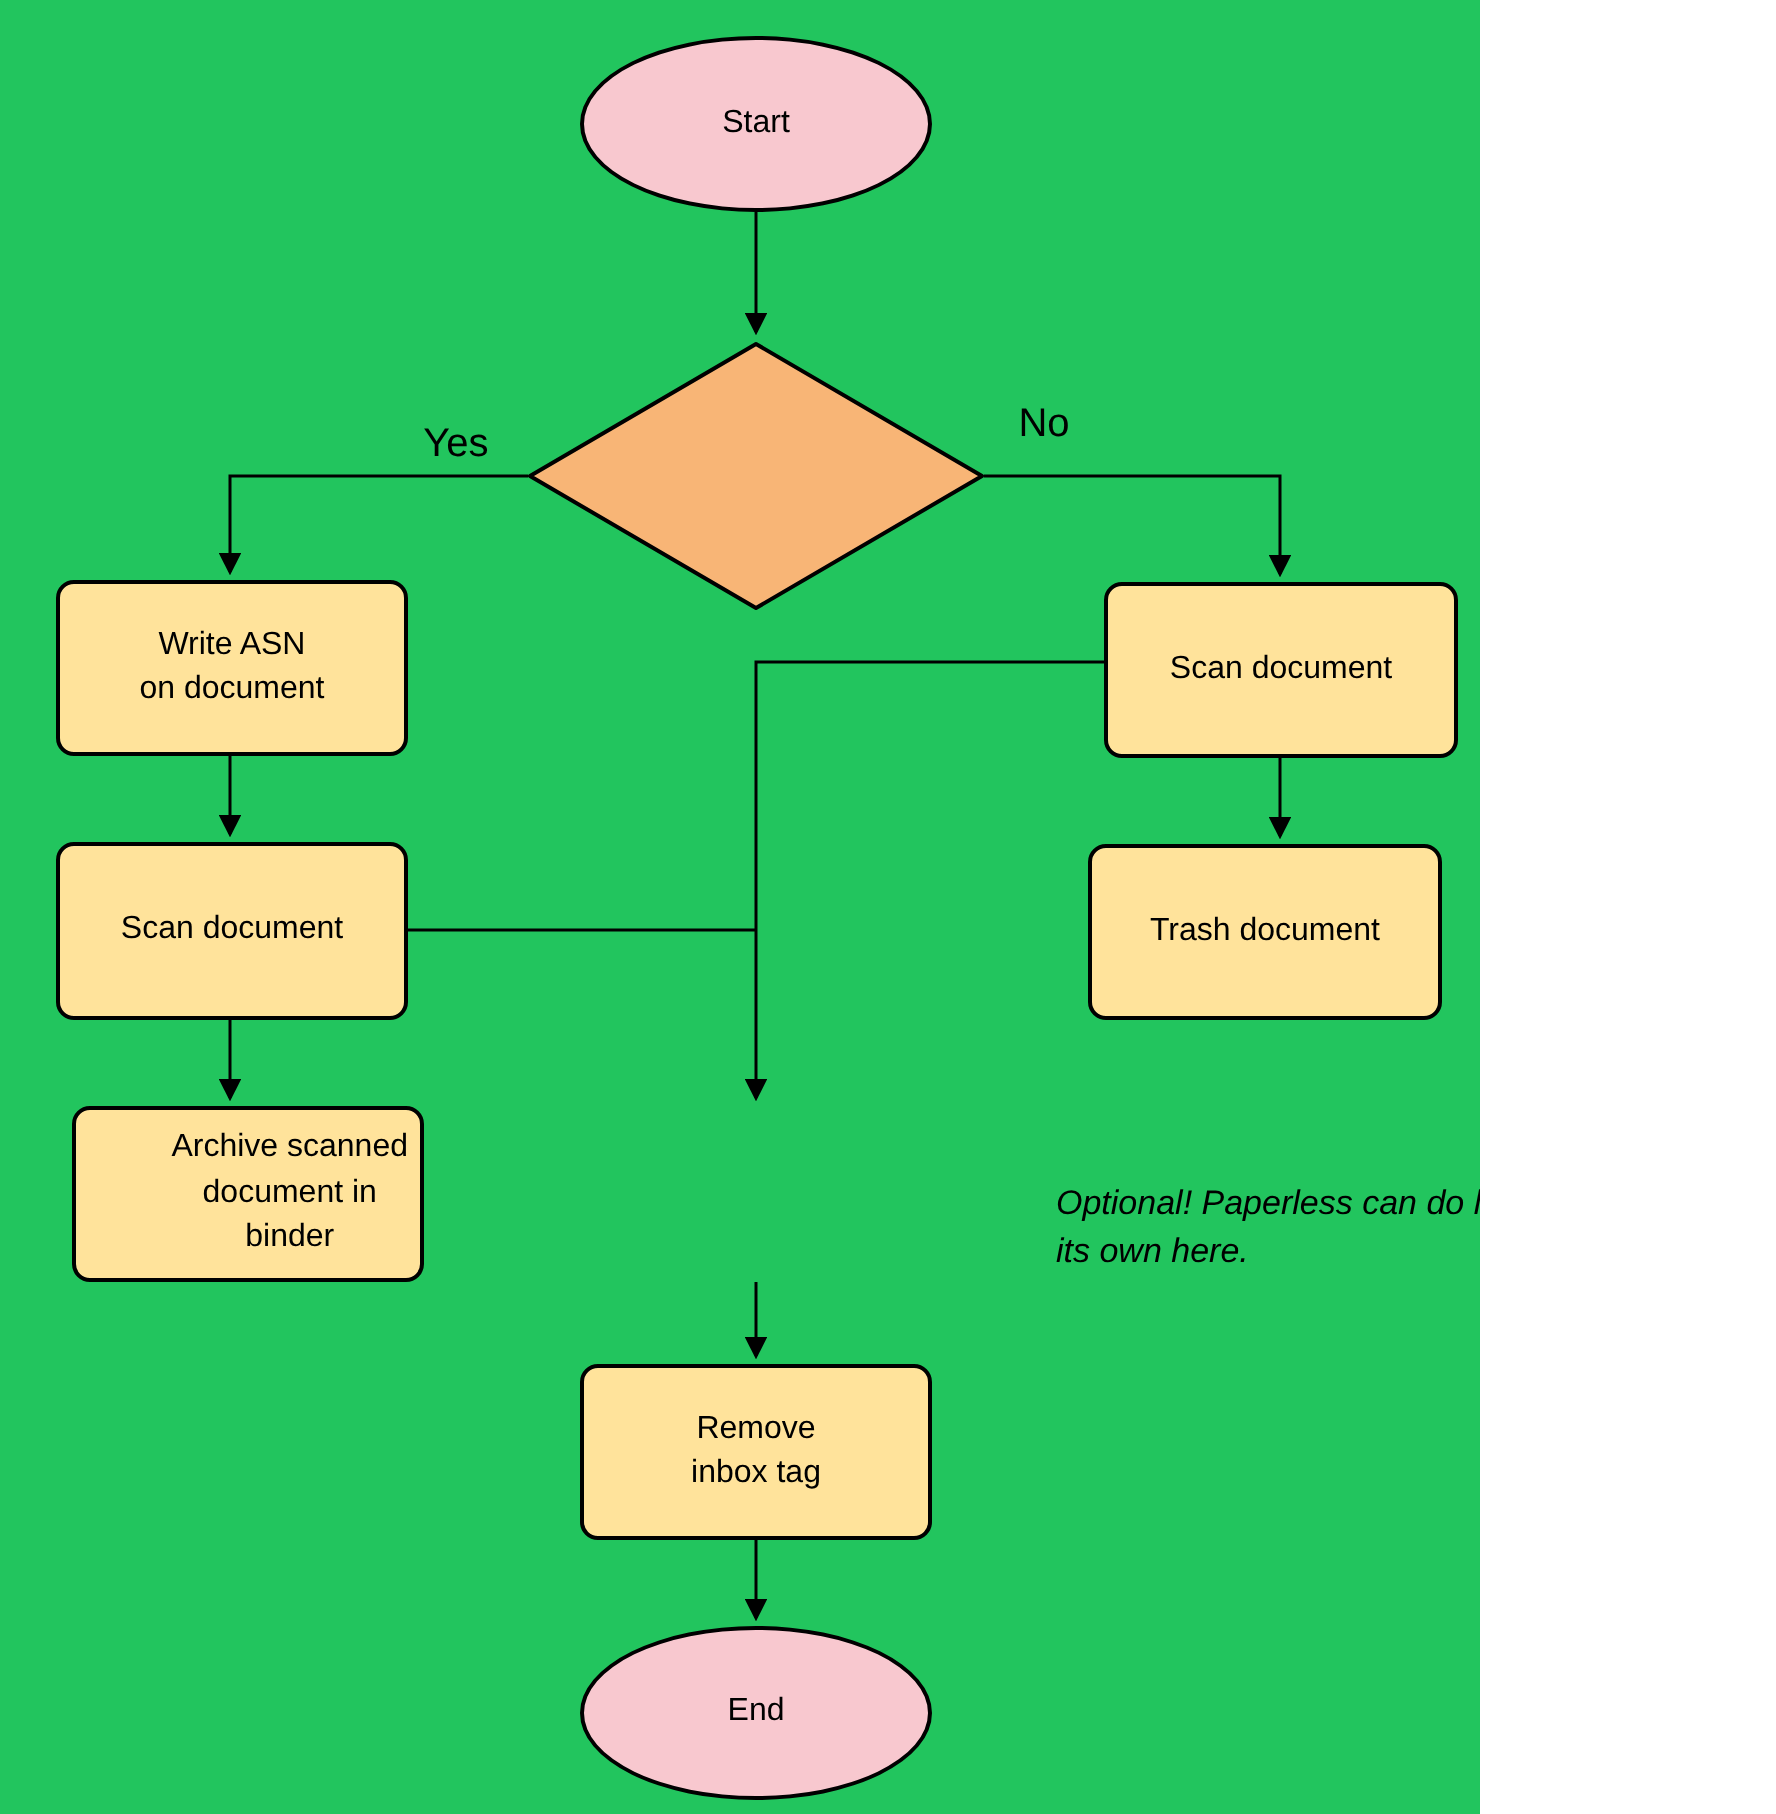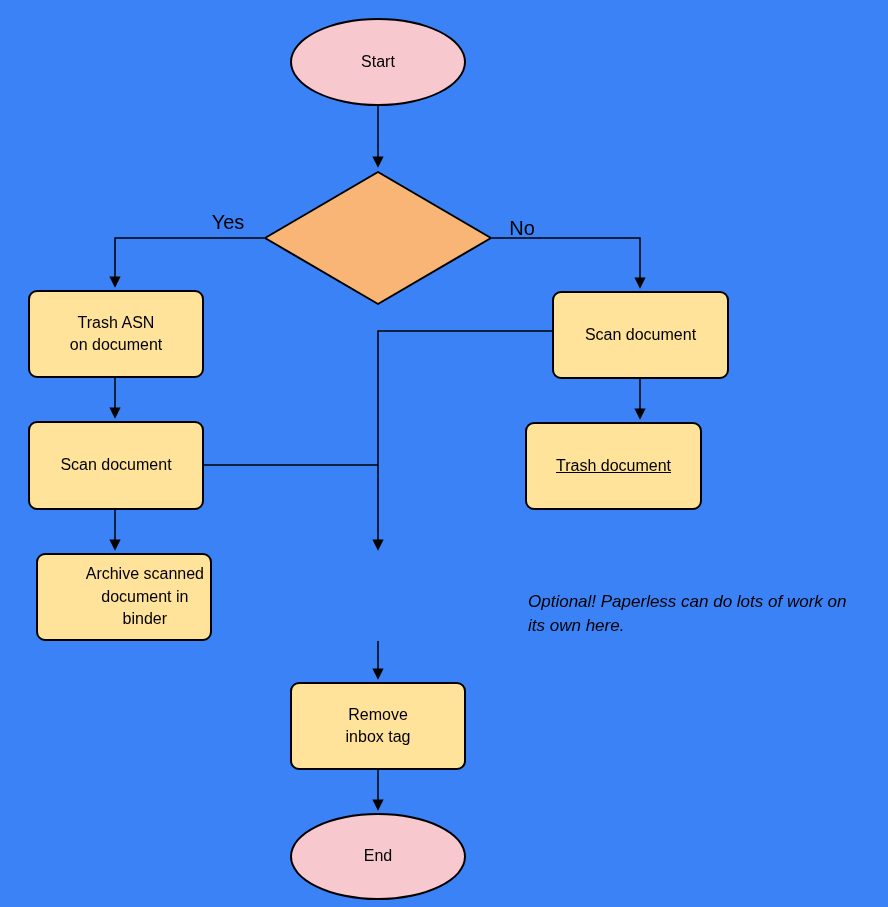--- a/index.html
+++ b/index.html
@@ -2,23 +2,23 @@
 <html style="--node-fill: #FFE39B; --terminal-fill: #F8C8CF; --decision-fill: #F8B576; --stroke: #000000;"><head>
 <meta charset="utf-8">
 <style>
   html, body {
     margin: 0;
     padding: 0;
     background: #ffffff;
   }
   .canvas {
     position: relative;
-    width: 888px;
+    width: 740px;
     height: 907px;
-    background: #3b82f6;
+    background: #22c55e;
     font-family: "Liberation Sans", sans-serif;
     color: #000000;
     border-bottom: 1px solid #dddddd;
     overflow: hidden;
   }
   .edges {
     position: absolute;
     left: 0; top: 0;
     width: 888px;
     height: 907px;
@@ -79,27 +79,27 @@
     white-space: pre-line;
     margin-left: 46px;
   }
 
   
   .n-start   { left: 290px; top: 18px;  width: 176px; height: 88px; }
   .n-write   { left: 28px;  top: 290px; width: 176px; height: 88px; }
   .n-scan-l  { left: 28px;  top: 421px; width: 176px; height: 89px; }
   .n-archive { left: 36px;  top: 553px; width: 176px; height: 88px; justify-content: flex-end; }
   .n-scan-r  { left: 552px; top: 291px; width: 177px; height: 88px; }
-  .n-trash   { left: 525px; top: 422px; width: 177px; height: 88px; text-decoration: underline; }
+  .n-trash   { left: 544px; top: 422px; width: 177px; height: 88px; }
   .n-tag     { left: 290px; top: 553px; width: 176px; height: 88px; }
   .n-remove  { left: 290px; top: 682px; width: 176px; height: 88px; }
   .n-end     { left: 290px; top: 813px; width: 176px; height: 87px; }
   .n-decision{ left: 266px; top: 206px; width: 224px; height: 64px; }
   .l-yes     { left: 200px; top: 211px; width: 56px; }
-  .l-no      { left: 494px; top: 217px; width: 56px; }
+  .l-no      { left: 494px; top: 201px; width: 56px; }
   .n-note    { left: 482px; top: 590px; width: 404px; }
 </style>
 </head>
 <body>
 
 <div class="canvas">
 
   <svg class="edges" viewBox="0 0 888 907" xmlns="http://www.w3.org/2000/svg" aria-hidden="true">
     <defs>
       <marker id="arrow" viewBox="0 0 10 10" refX="8.5" refY="5" markerWidth="7.5" markerHeight="7.5" orient="auto-start-reverse">
@@ -123,21 +123,21 @@
 
   <div class="node terminal n-start">
     <span>Start</span>
   </div>
 
 
   <div class="edge-label l-yes">Yes</div>
   <div class="edge-label l-no">No</div>
 
   <div class="node rect n-write">
-    <span>Trash ASN
+    <span>Write ASN
 on document</span>
   </div>
 
   <div class="node rect n-scan-l">
     <span>Scan document</span>
   </div>
 
   <div class="node rect n-archive">
     <span>Archive scanned
 document in

